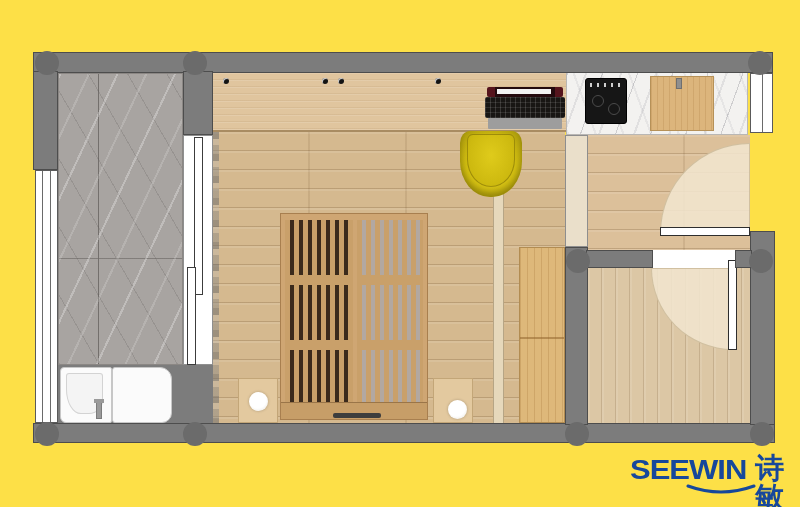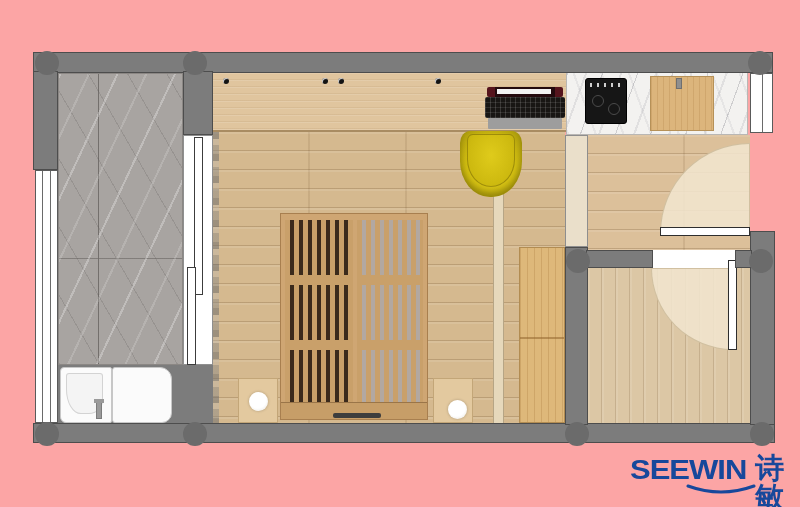--- a/index.html
+++ b/index.html
@@ -1,16 +1,16 @@
 <!DOCTYPE html>
 <html><head>
 <meta charset="utf-8">
 <style>
   html,body{margin:0;padding:0;background:#ebebeb;font-family:"Liberation Sans",sans-serif;}
-  .canvas{position:relative;width:800px;height:507px;background:#fca5a5;overflow:hidden;}
+  .canvas{position:relative;width:800px;height:507px;background:#fde047;overflow:hidden;}
 
   
   .wall{position:absolute;background:#7c7c7c;border:1px solid #4d4d4d;box-sizing:border-box;}
   .wall.noborder{border:none;}
   .column{position:absolute;width:24px;height:24px;border-radius:50%;background:#6b6b6b;}
 
   
   .window{position:absolute;background:#ffffff;border:1px solid #5a5a5a;box-sizing:border-box;}
   .window .mull{position:absolute;top:0;bottom:0;width:1px;background:#6a6a6a;}
 

